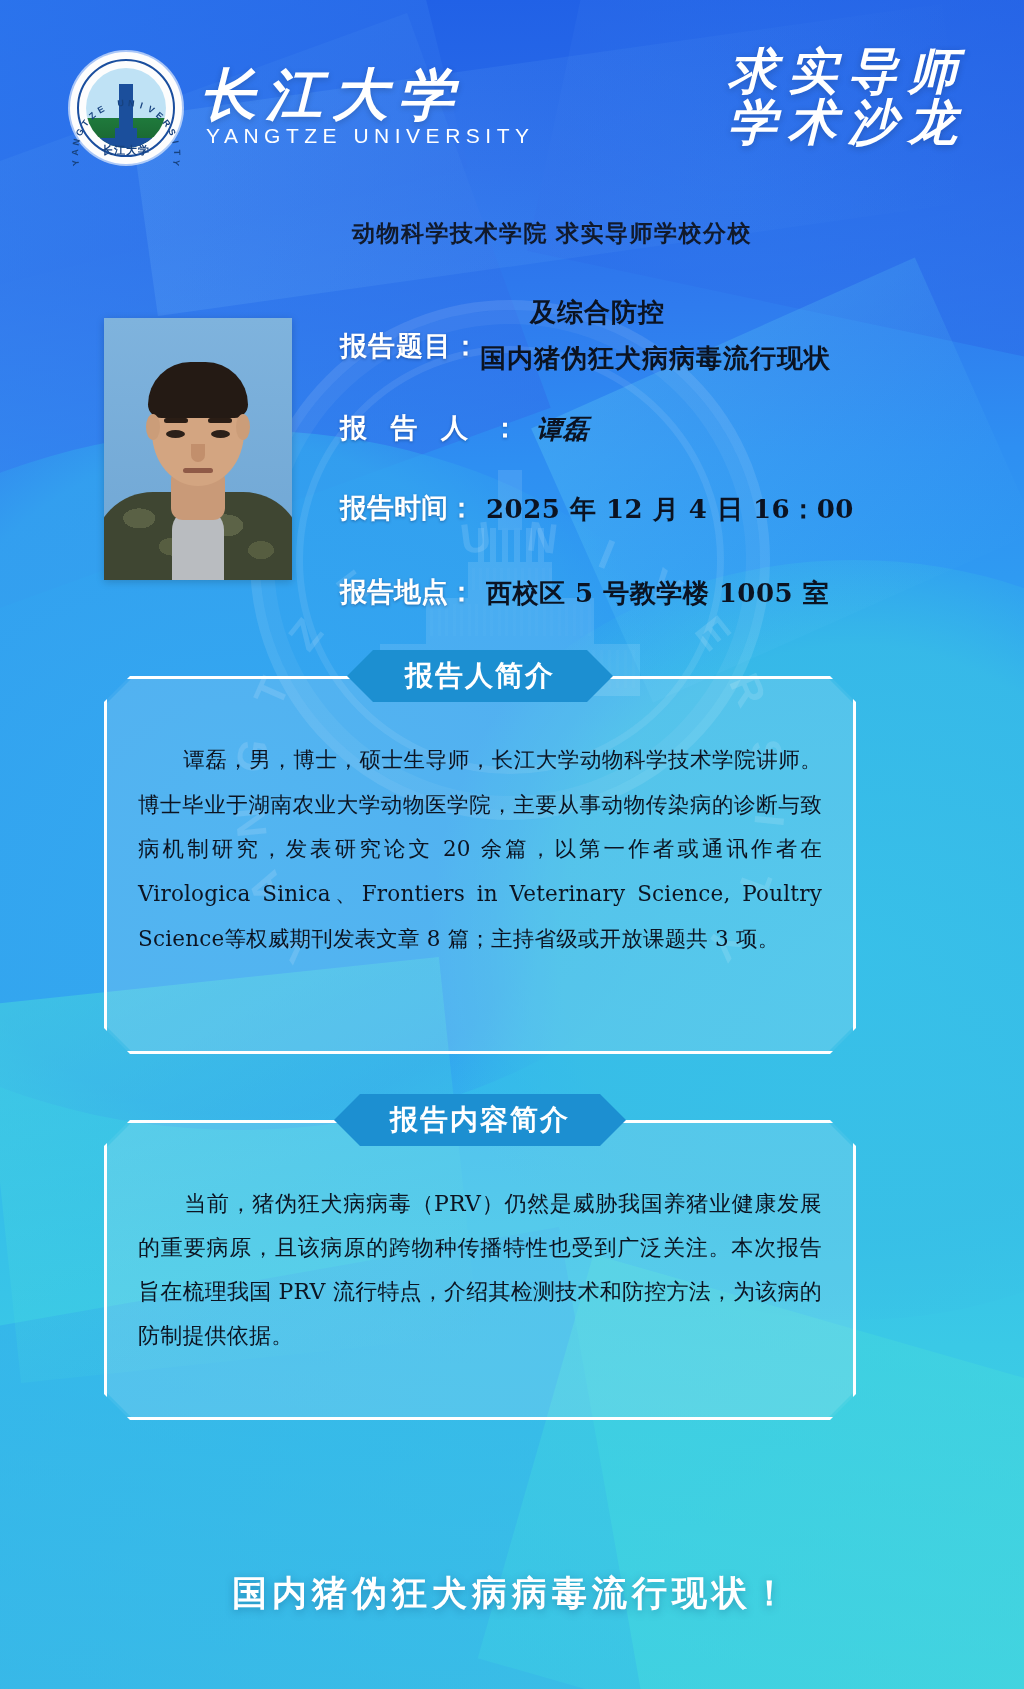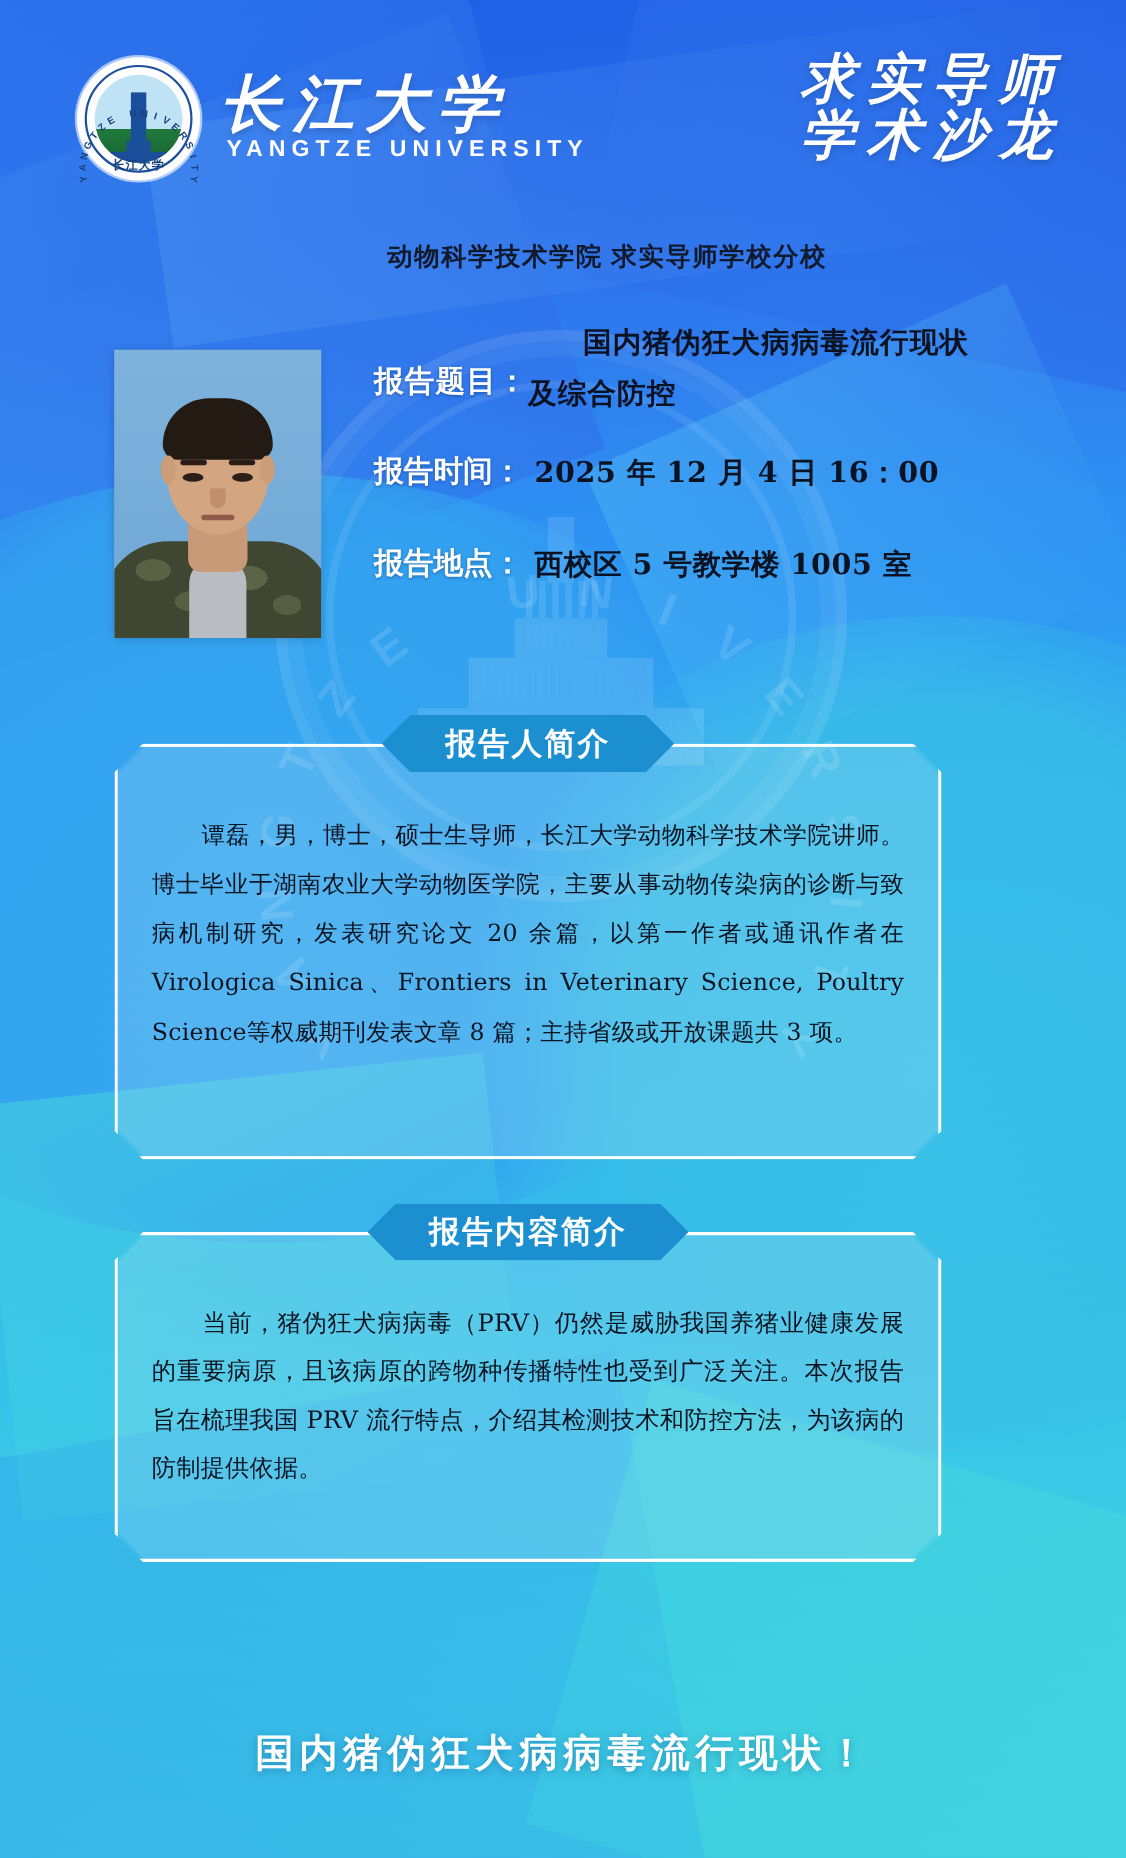--- a/index.html
+++ b/index.html
@@ -83,21 +83,21 @@
 
   .uni-name{
     position:absolute; left:200px; top:58px;
     font-family:"DejaVu Serif", serif;
     font-size:56px; font-weight:bold; color:#ffffff;
     letter-spacing:10px; font-style:italic;
     text-shadow:0 2px 6px rgba(0,0,0,.18);
   }
   .uni-en{
     position:absolute; left:206px; top:124px;
-    font-size:21px; font-weight:bold; color:#ffffff; letter-spacing:5.5px;
+    font-size:21px; font-weight:normal; color:#ffffff; letter-spacing:5.5px;
   }
   .calli{
     position:absolute; right:56px; top:46px; text-align:center;
     color:#ffffff; font-family:"DejaVu Serif", serif; font-weight:bold;
     font-style:italic; line-height:1.05;
   }
   .calli div{ font-size:49px; letter-spacing:11px; text-shadow:0 2px 7px rgba(0,0,0,.2); }
 
   
   .subtitle{
@@ -402,25 +402,29 @@
   <div class="p-eye r"></div>
   <div class="p-nose"></div>
   <div class="p-mouth"></div>
 </div>
 
 <div class="info">
 
   <div class="irow title-row">
     <div class="ilabel">报告题目：</div>
     <div class="title-val">
+      <div>及综合防控</div>
       <div>国内猪伪狂犬病病毒流行现状</div>
-      <div>及综合防控</div>
     </div>
   </div>
 
+  <div class="irow row-speaker">
+    <div class="ilabel">报 告 人 ：</div>
+    <div class="ival">谭磊</div>
+  </div>
 
   <div class="irow row-time">
     <div class="ilabel">报告时间：</div>
     <div class="ival">2025 年 12 月 4 日 16：00</div>
   </div>
 
   <div class="irow row-place">
     <div class="ilabel">报告地点：</div>
     <div class="ival">西校区 5 号教学楼 1005 室</div>
   </div>

